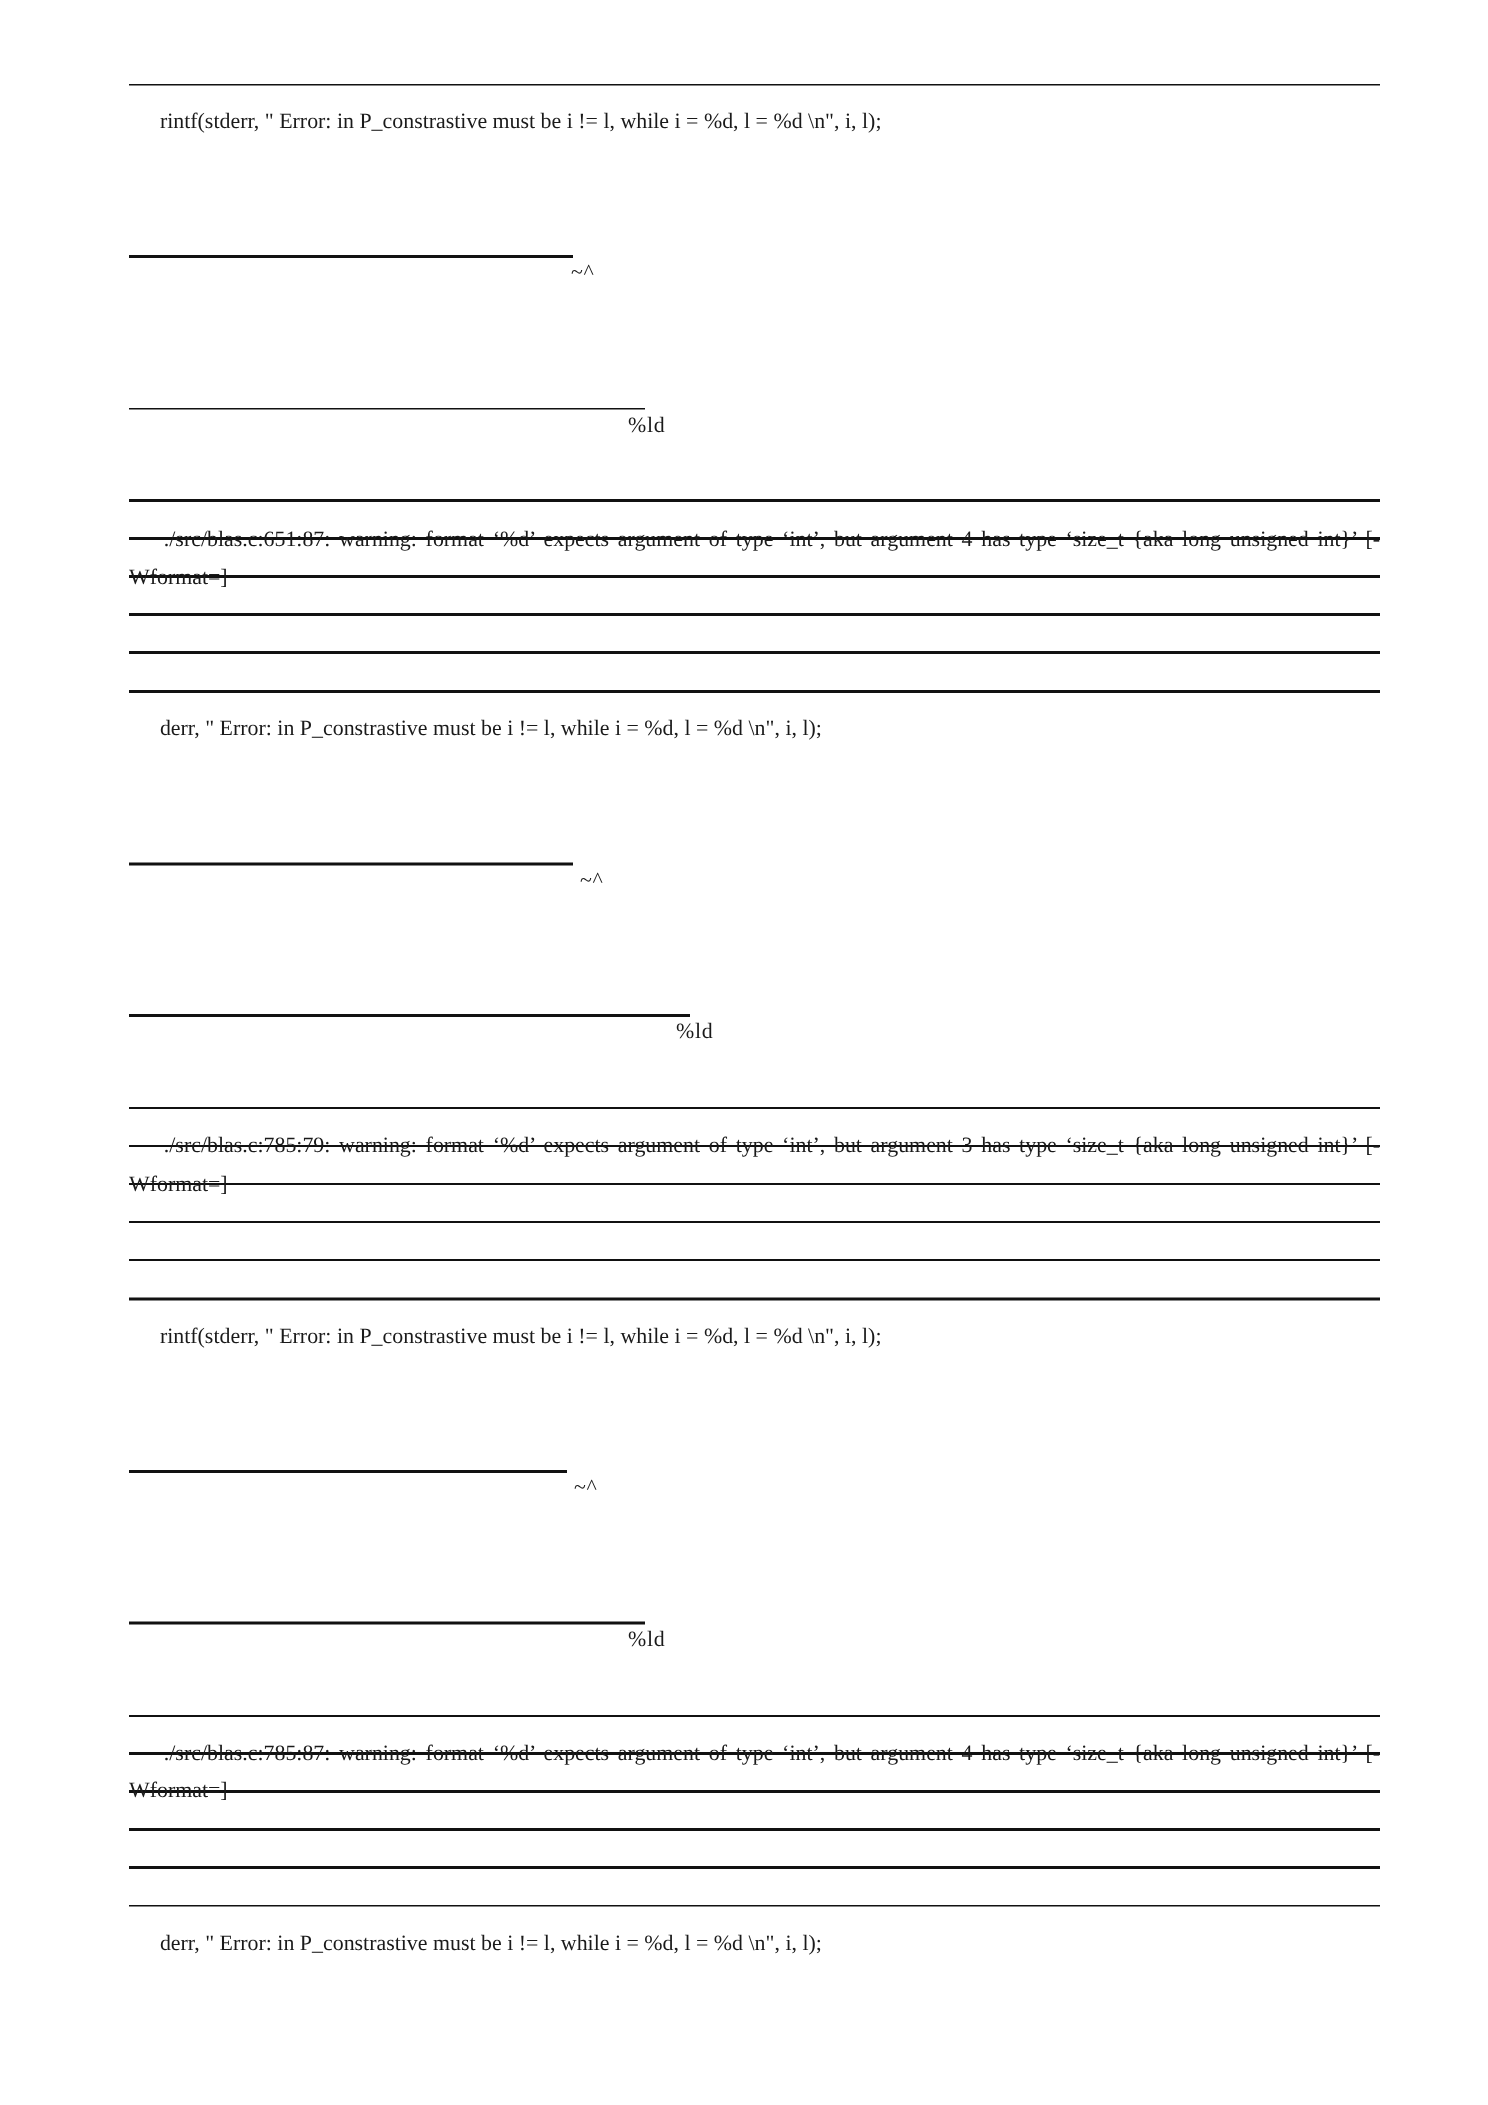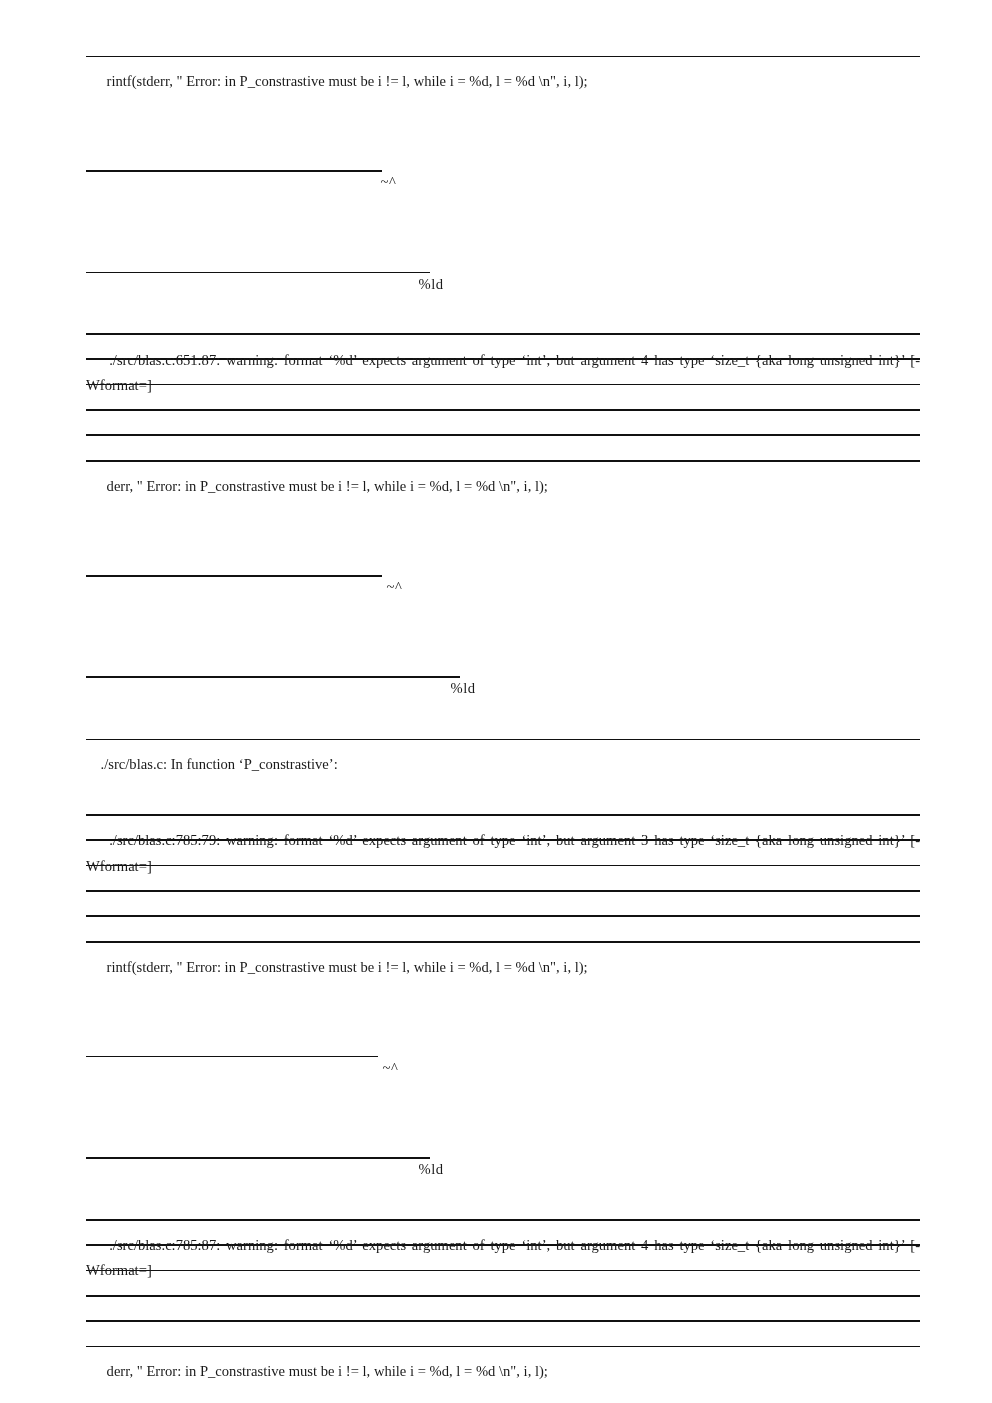--- a/index.html
+++ b/index.html
@@ -124,23 +124,20 @@
   <div class="ln struck-half">
     <span class="rule-partial" style="width:296px;"></span>
     <span class="marker ind-caret2">~^</span>
   </div>
 
   <div class="ln struck-half">
     <span class="rule-partial" style="width:374px;"></span>
     <span class="marker ind-fmt2">%ld</span>
   </div>
 
-  <div class="ln struck-full">
-    <span>./src/blas.c: In function ‘P_constrastive’:</span>
-  </div>
 
   <div class="ln para struck-block">
     <span>./src/blas.c:785:79: warning: format ‘%d’ expects argument of type ‘int’, but argument 3 has type ‘size_t {aka long unsigned int}’ [-Wformat=]</span>
   </div>
 
   <div class="ln struck-full ind-code">
     <span>rintf(stderr, " Error: in P_constrastive must be i != l, while i = %d, l = %d \n", i, l);</span>
   </div>
 
   <div class="ln struck-half">

